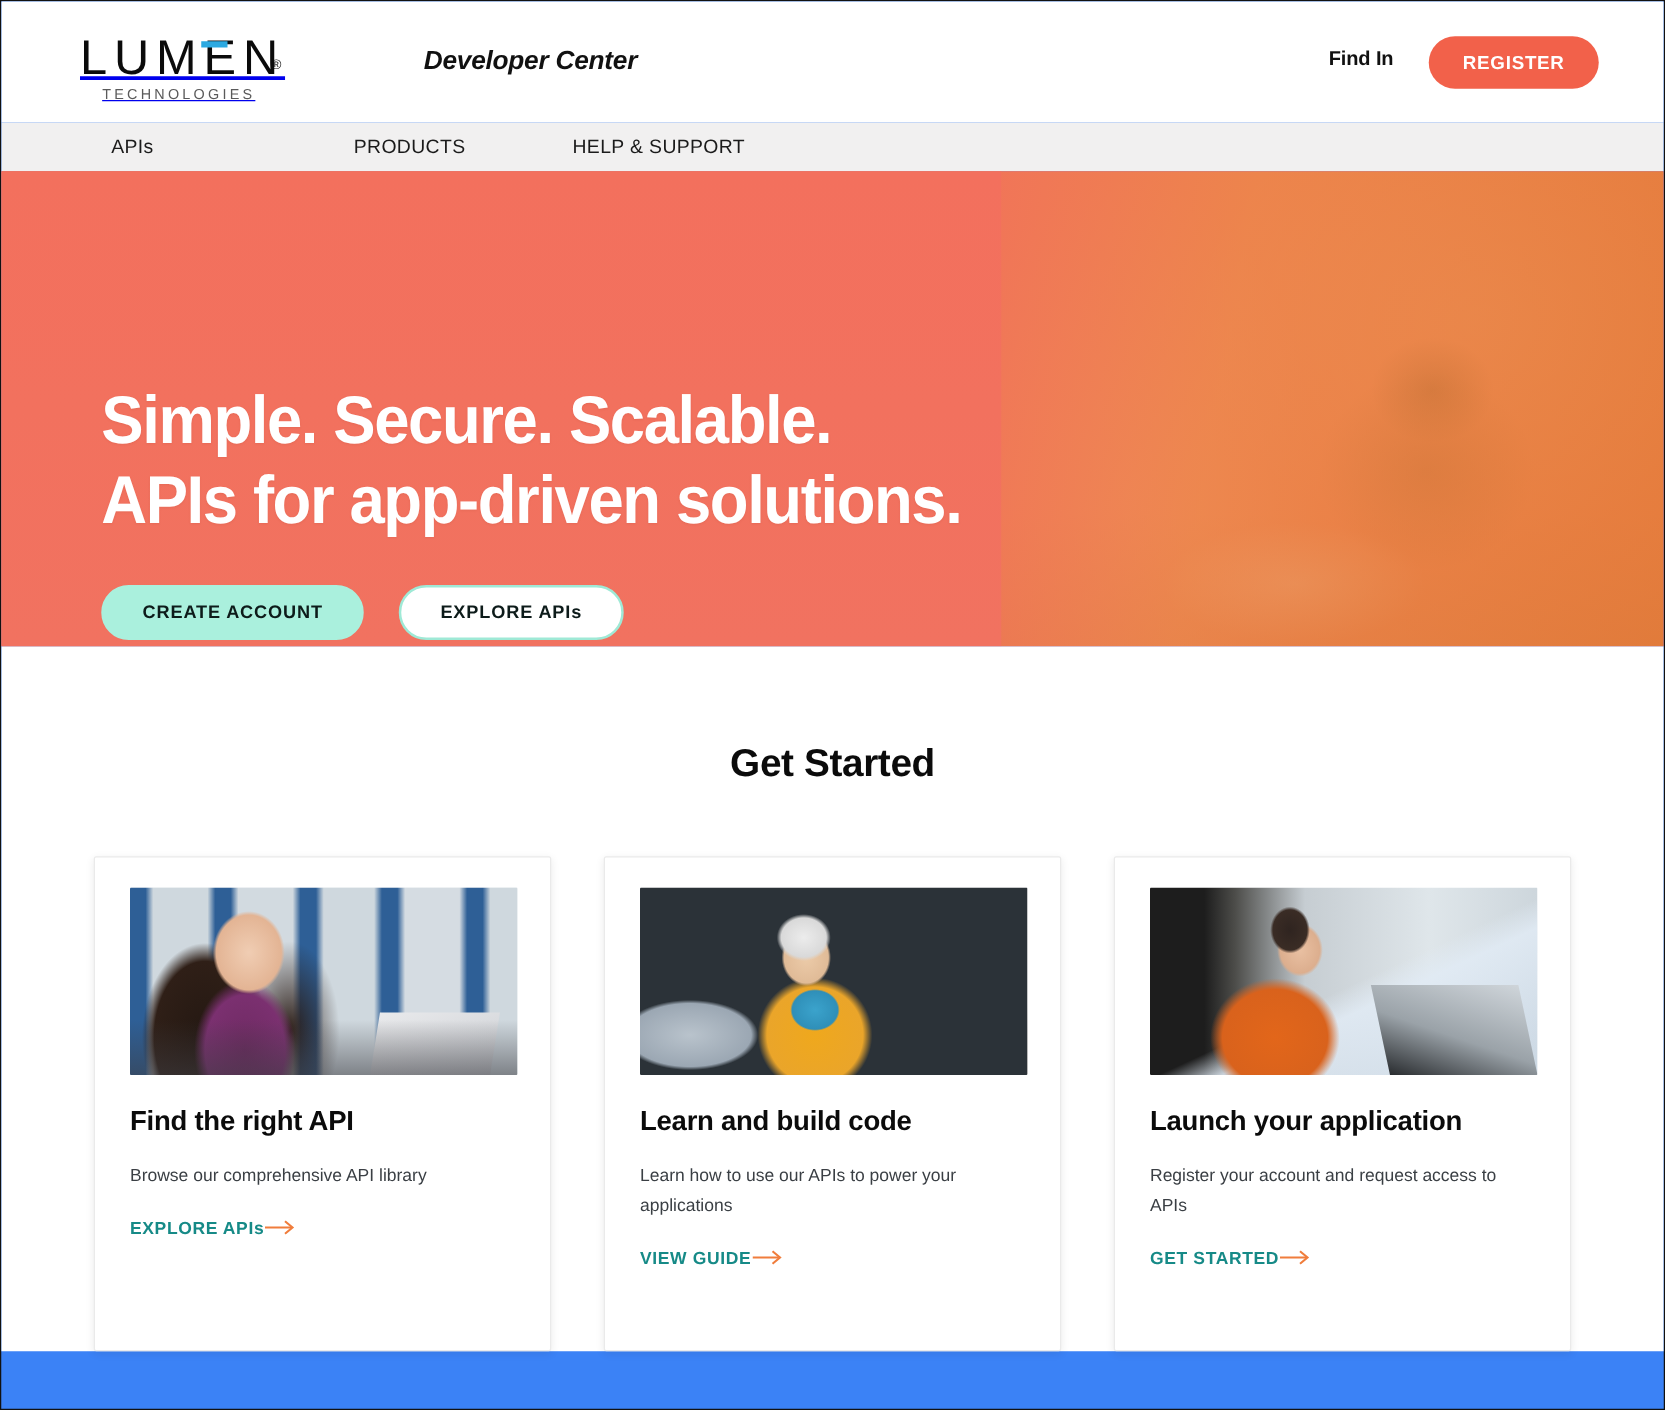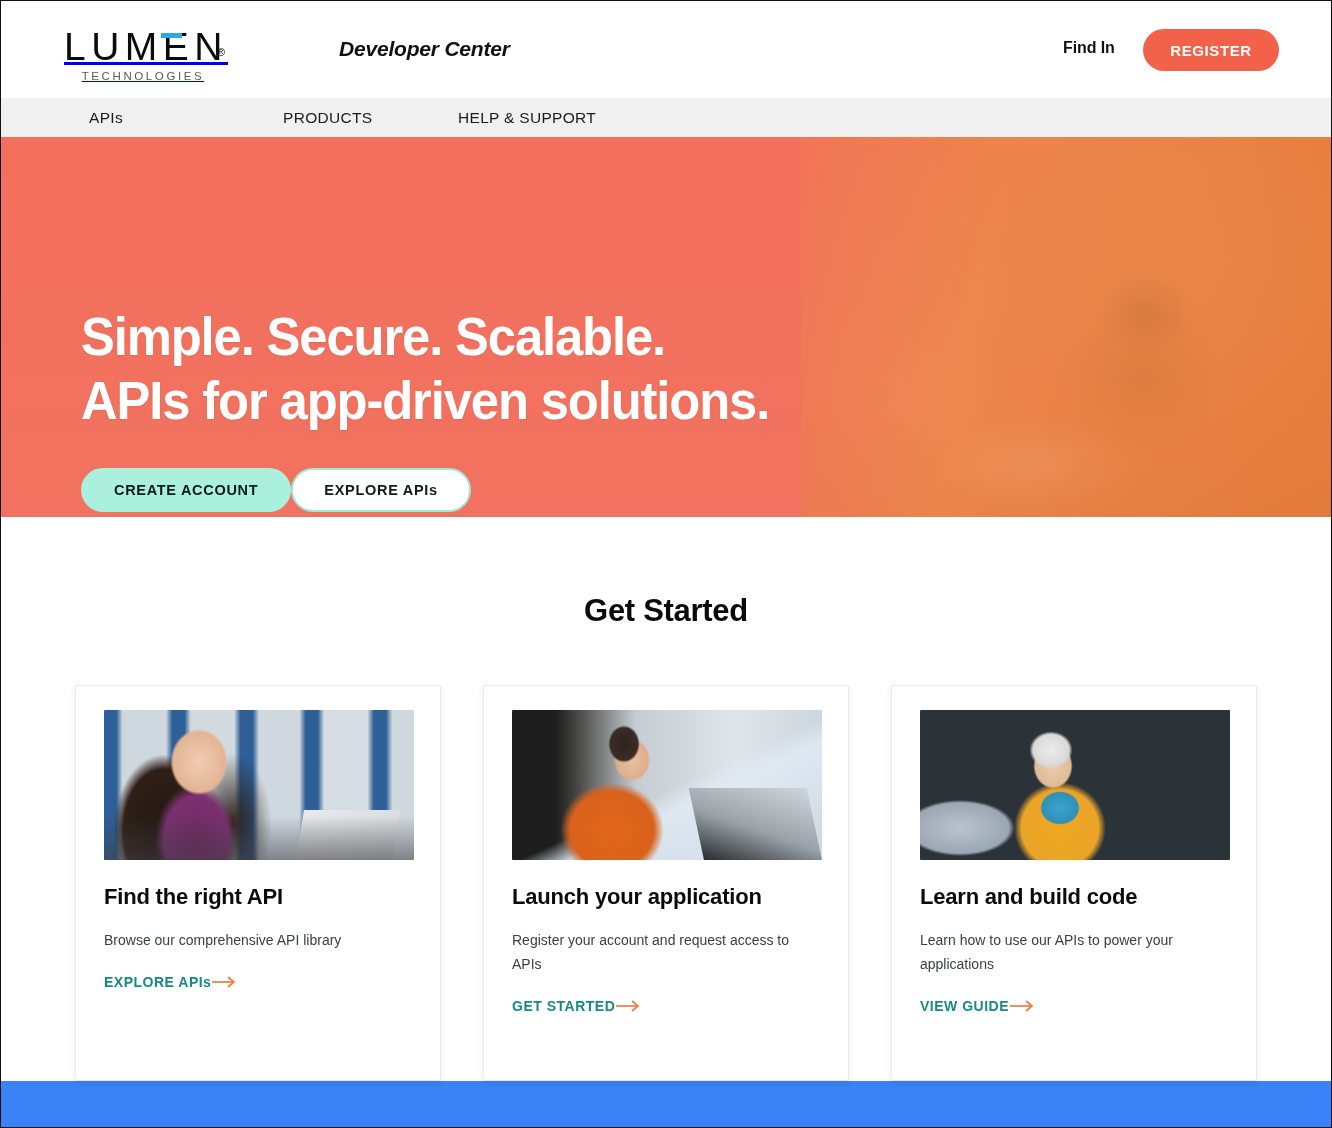--- a/index.html
+++ b/index.html
@@ -213,20 +213,21 @@
     font-weight: 700;
     line-height: 64px;
     letter-spacing: -1.2px;
     transform: scaleX(0.94);
     transform-origin: left center;
     text-shadow: 0 1px 2px rgba(150,60,30,0.12);
   }
   .hero-buttons {
     margin-top: 36px;
     display: flex;
+    gap: 28px;
   }
   .btn-primary {
     height: 44px;
     padding: 0 31px;
     border-radius: 22px;
     background: #aaf0dd;
     border: 2px solid #aaf0dd;
     color: #0d1b1a;
     font-family: "Liberation Sans", sans-serif;
     font-size: 14.5px;
@@ -438,41 +439,41 @@
         <a class="card-link" href="#">
           <span>EXPLORE APIs</span>
           <svg class="arrow-icon" width="26" height="14" viewBox="0 0 26 14">
             <line x1="0" y1="7" x2="21" y2="7" stroke="#f07d3c" stroke-width="1.7"></line>
             <polyline points="16,2 22,7 16,12" fill="none" stroke="#f07d3c" stroke-width="1.7"></polyline>
           </svg>
         </a>
       </div>
 
       <div class="card">
+        <div class="card-img img-learn"></div>
+        <div class="card-title">Learn and build code</div>
+        <div class="card-text">Learn how to use our APIs to power your applications</div>
+        <a class="card-link" href="#">
+          <span>VIEW GUIDE</span>
+          <svg class="arrow-icon" width="26" height="14" viewBox="0 0 26 14">
+            <line x1="0" y1="7" x2="21" y2="7" stroke="#f07d3c" stroke-width="1.7"></line>
+            <polyline points="16,2 22,7 16,12" fill="none" stroke="#f07d3c" stroke-width="1.7"></polyline>
+          </svg>
+        </a>
+      </div>
+
+      <div class="card">
         <div class="card-img img-launch"></div>
         <div class="card-title">Launch your application</div>
         <div class="card-text">Register your account and request access to APIs</div>
         <a class="card-link" href="#">
           <span>GET STARTED</span>
           <svg class="arrow-icon" width="26" height="14" viewBox="0 0 26 14">
             <line x1="0" y1="7" x2="21" y2="7" stroke="#f07d3c" stroke-width="1.7"></line>
             <polyline points="16,2 22,7 16,12" fill="none" stroke="#f07d3c" stroke-width="1.7"></polyline>
           </svg>
         </a>
       </div>
 
-      <div class="card">
-        <div class="card-img img-learn"></div>
-        <div class="card-title">Learn and build code</div>
-        <div class="card-text">Learn how to use our APIs to power your applications</div>
-        <a class="card-link" href="#">
-          <span>VIEW GUIDE</span>
-          <svg class="arrow-icon" width="26" height="14" viewBox="0 0 26 14">
-            <line x1="0" y1="7" x2="21" y2="7" stroke="#f07d3c" stroke-width="1.7"></line>
-            <polyline points="16,2 22,7 16,12" fill="none" stroke="#f07d3c" stroke-width="1.7"></polyline>
-          </svg>
-        </a>
-      </div>
-
     </div>
   </div>
 
 </div>
 
 </body></html>

